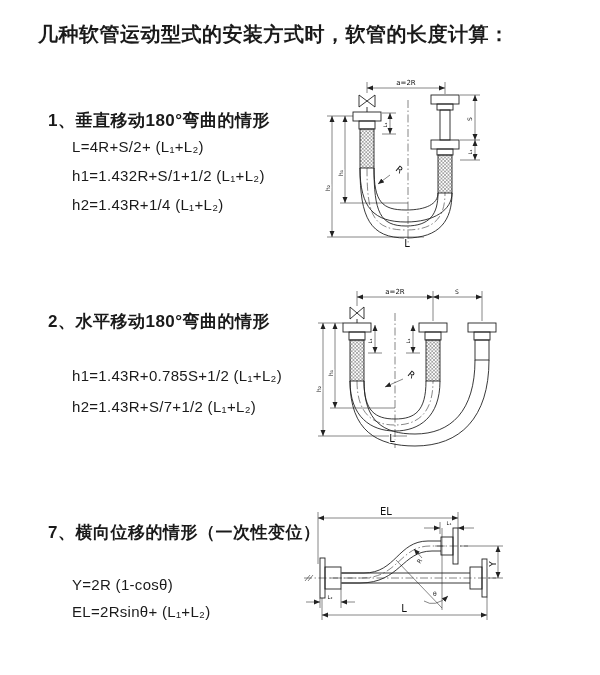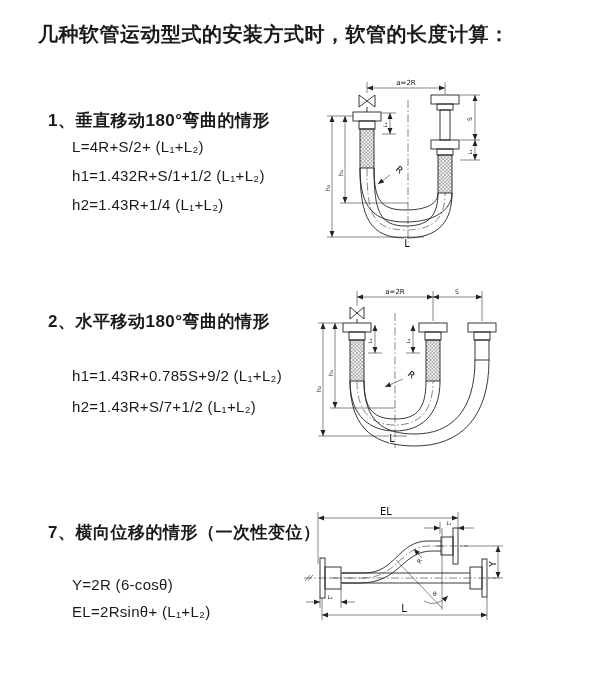--- a/index.html
+++ b/index.html
@@ -34,25 +34,25 @@
   </svg>
 
   <div class="title">几种软管运动型式的安装方式时，软管的长度计算：</div>
 
   <div class="heading" style="left:48px;top:109px">1、垂直移动180°弯曲的情形</div>
   <div class="formula" style="left:72px;top:138px">L=4R+S/2+ (L₁+L₂)</div>
   <div class="formula" style="left:72px;top:167px">h1=1.432R+S/1+1/2 (L₁+L₂)</div>
   <div class="formula" style="left:72px;top:196px">h2=1.43R+1/4 (L₁+L₂)</div>
 
   <div class="heading" style="left:48px;top:310px">2、水平移动180°弯曲的情形</div>
-  <div class="formula" style="left:72px;top:367px">h1=1.43R+0.785S+9/2 (L₁+L₂)</div>
+  <div class="formula" style="left:72px;top:367px">h1=1.43R+0.785S+1/2 (L₁+L₂)</div>
   <div class="formula" style="left:72px;top:398px">h2=1.43R+S/7+1/2 (L₁+L₂)</div>
 
   <div class="heading" style="left:48px;top:521px">7、横向位移的情形（一次性变位）</div>
-  <div class="formula" style="left:72px;top:576px">Y=2R (6-cosθ)</div>
+  <div class="formula" style="left:72px;top:576px">Y=2R (1-cosθ)</div>
   <div class="formula" style="left:72px;top:603px">EL=2Rsinθ+ (L₁+L₂)</div>
 
   <svg class="diag" style="left:312px;top:70px" width="185" height="185" viewBox="0 0 185 185">
     <g class="cl">
       <line x1="96" y1="30" x2="96" y2="178"></line>
     </g>
     <g class="dims">
       <line x1="55" y1="12" x2="55" y2="23"></line>
       <line x1="133" y1="12" x2="133" y2="24"></line>
       <line x1="55" y1="18" x2="133" y2="18" marker-start="url(#arw)" marker-end="url(#arw)"></line>

